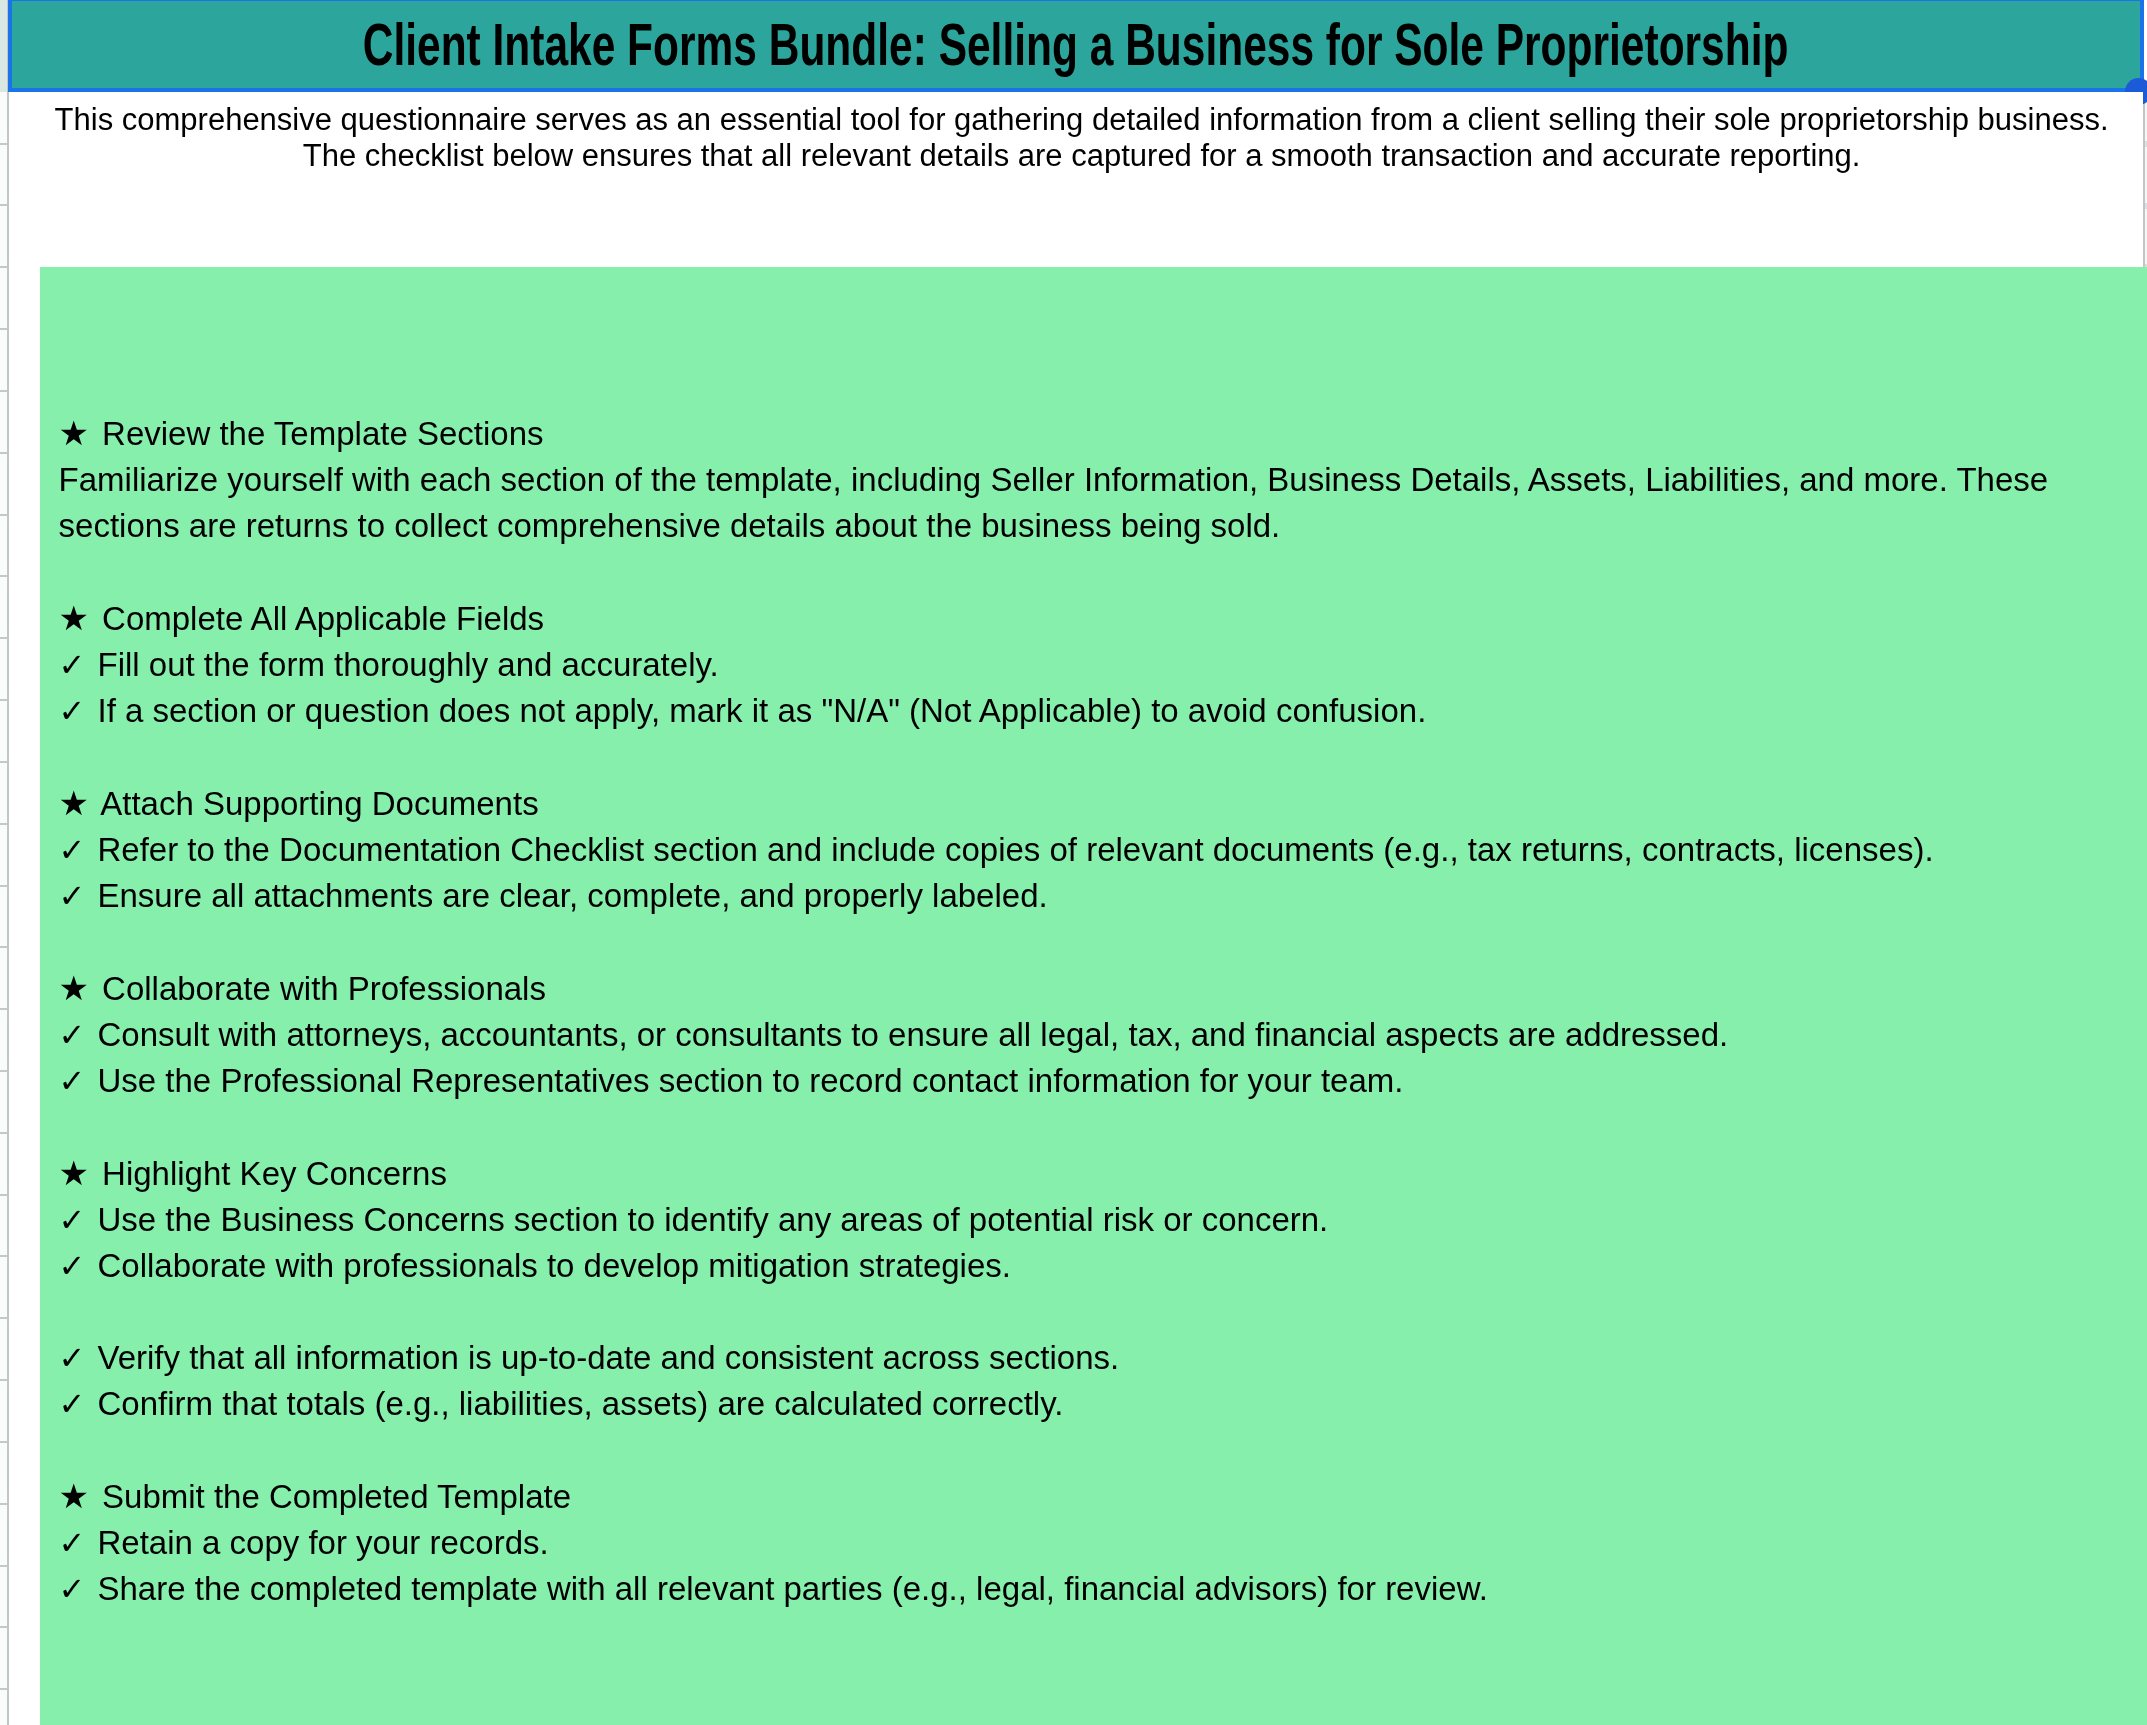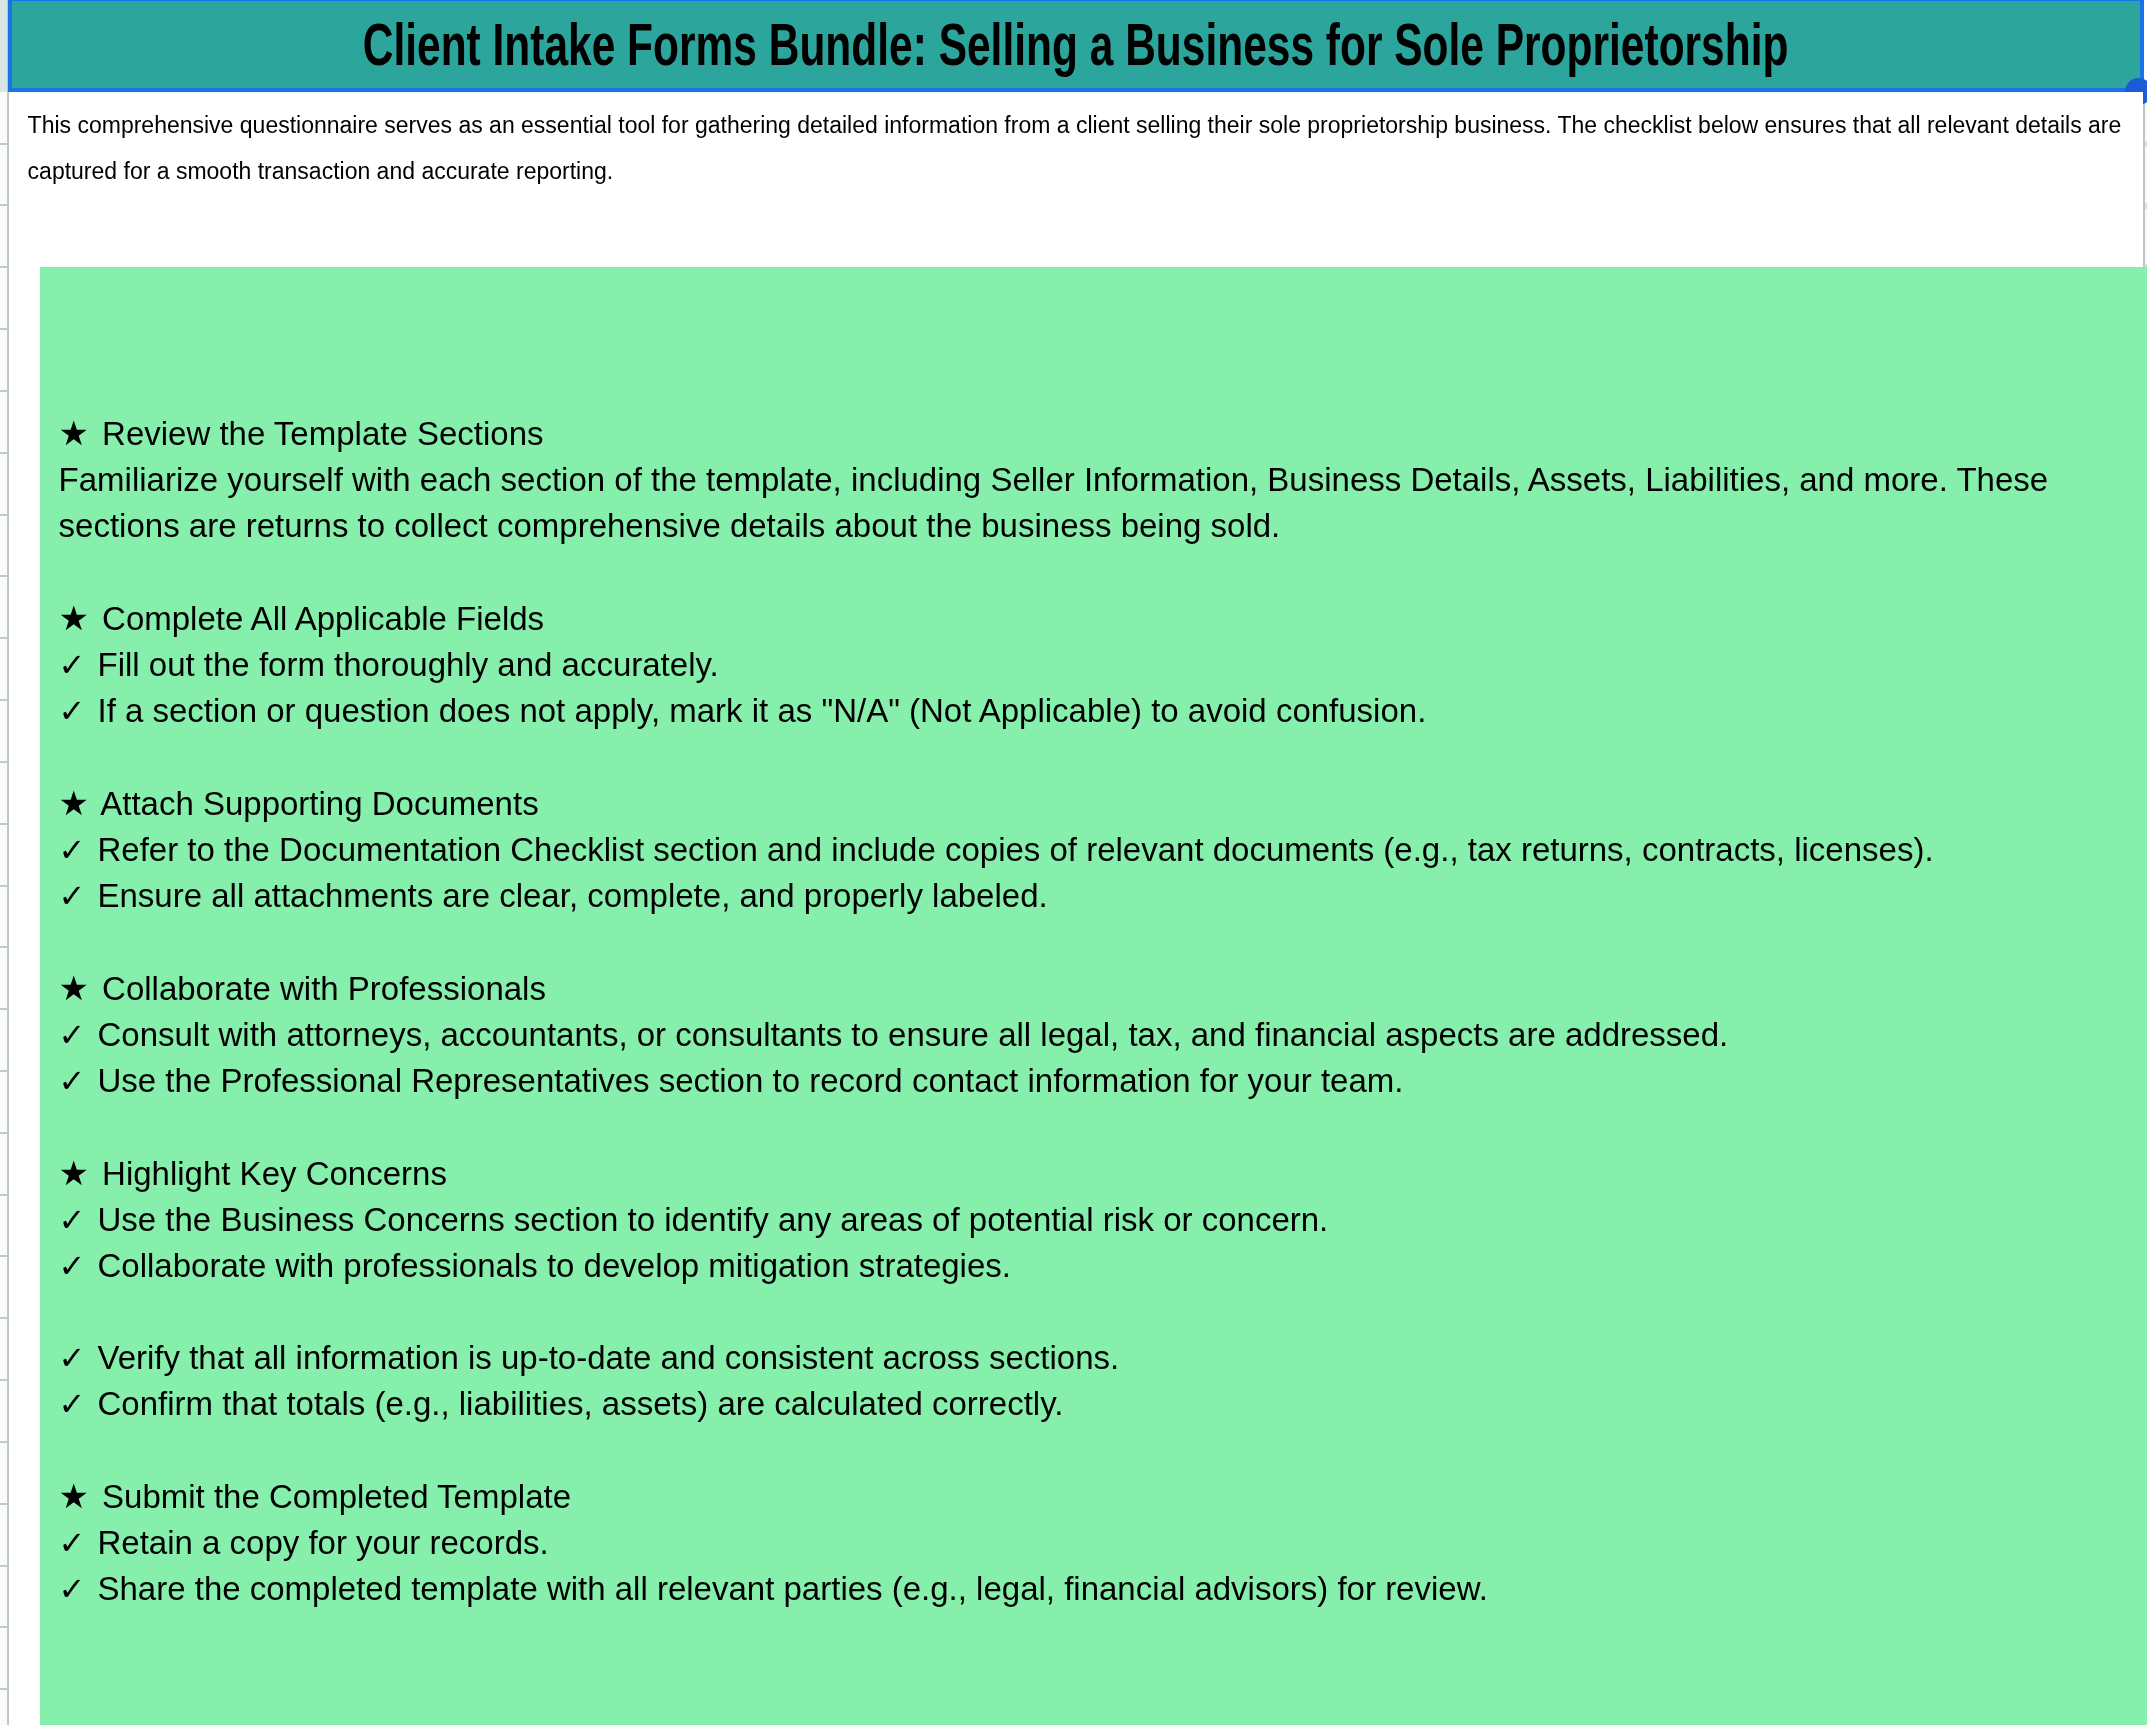--- a/index.html
+++ b/index.html
@@ -37,21 +37,21 @@
     border-radius:50%;background:#1b5bd7;
   }
 
   
   .intro-cell{
     position:absolute;left:8.6px;top:92px;width:2134px;height:175px;
     background:#ffffff;box-sizing:border-box;
     padding:9.5px 13.3px 0 19px;
   }
   .intro-text{
-    width:2108px;font-size:23px;line-height:46px;color:#000;
+    width:2108px;font-size:31px;line-height:36px;color:#000;text-align:center;
   }
 
   
   .main-cell{
     position:absolute;left:8.6px;top:267px;width:2134px;height:1458px;
     background:#ddefec;box-sizing:border-box;
     padding:143px 9.5px 0 19px;
   }
   .checklist{width:2110px;font-size:33px;line-height:46px;color:#000;}
   .section{margin:0;}

